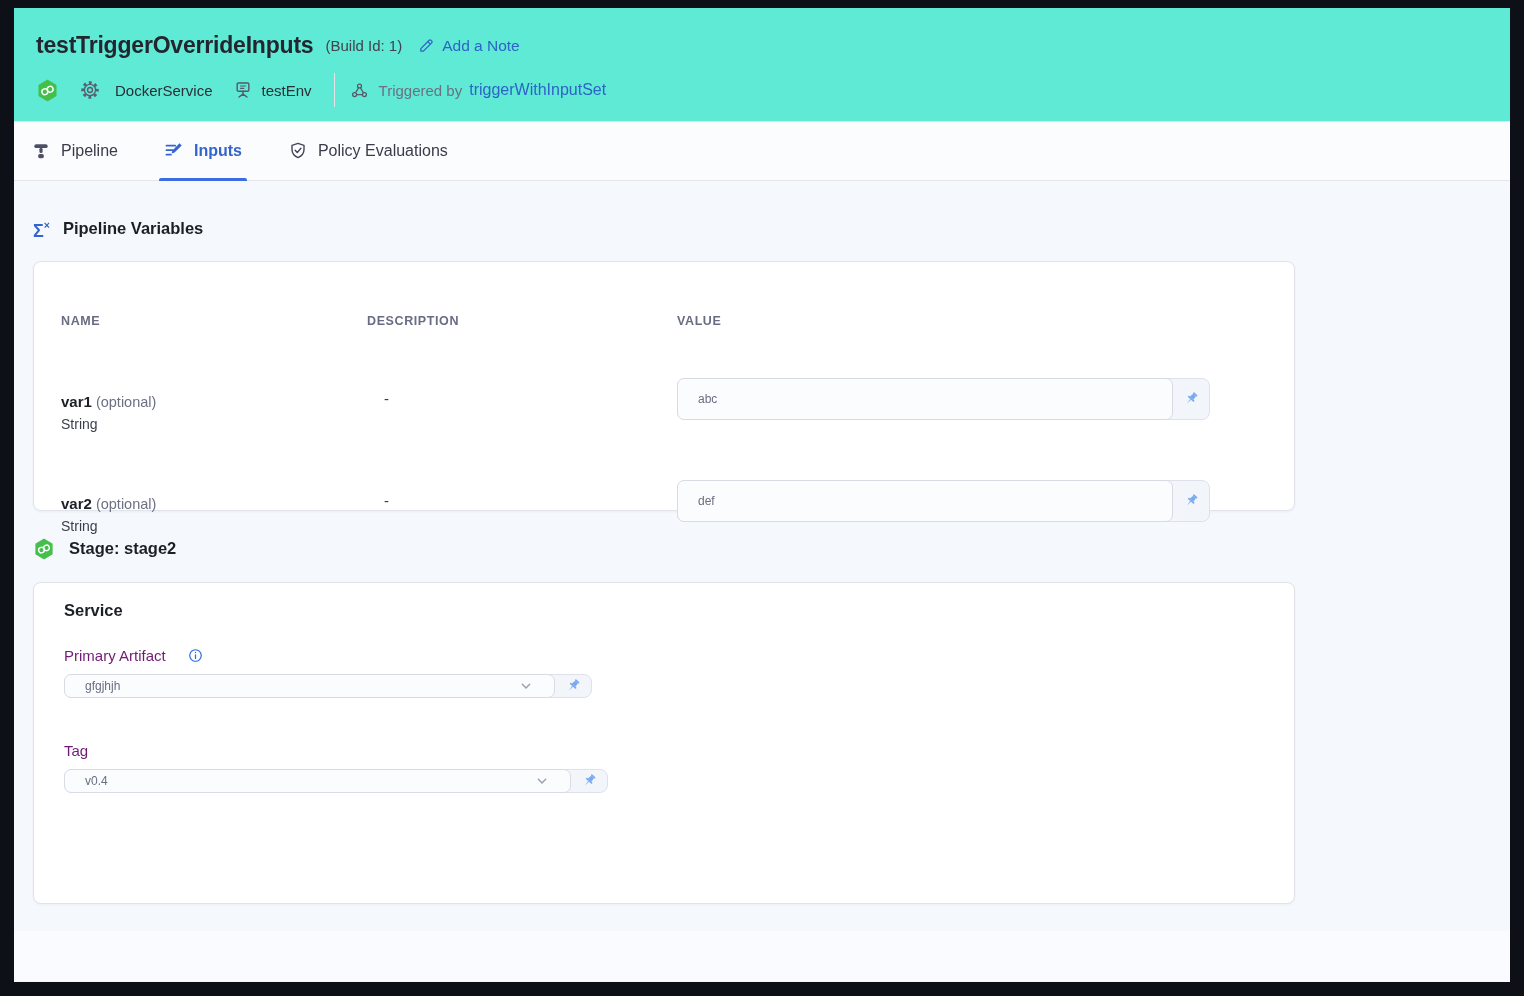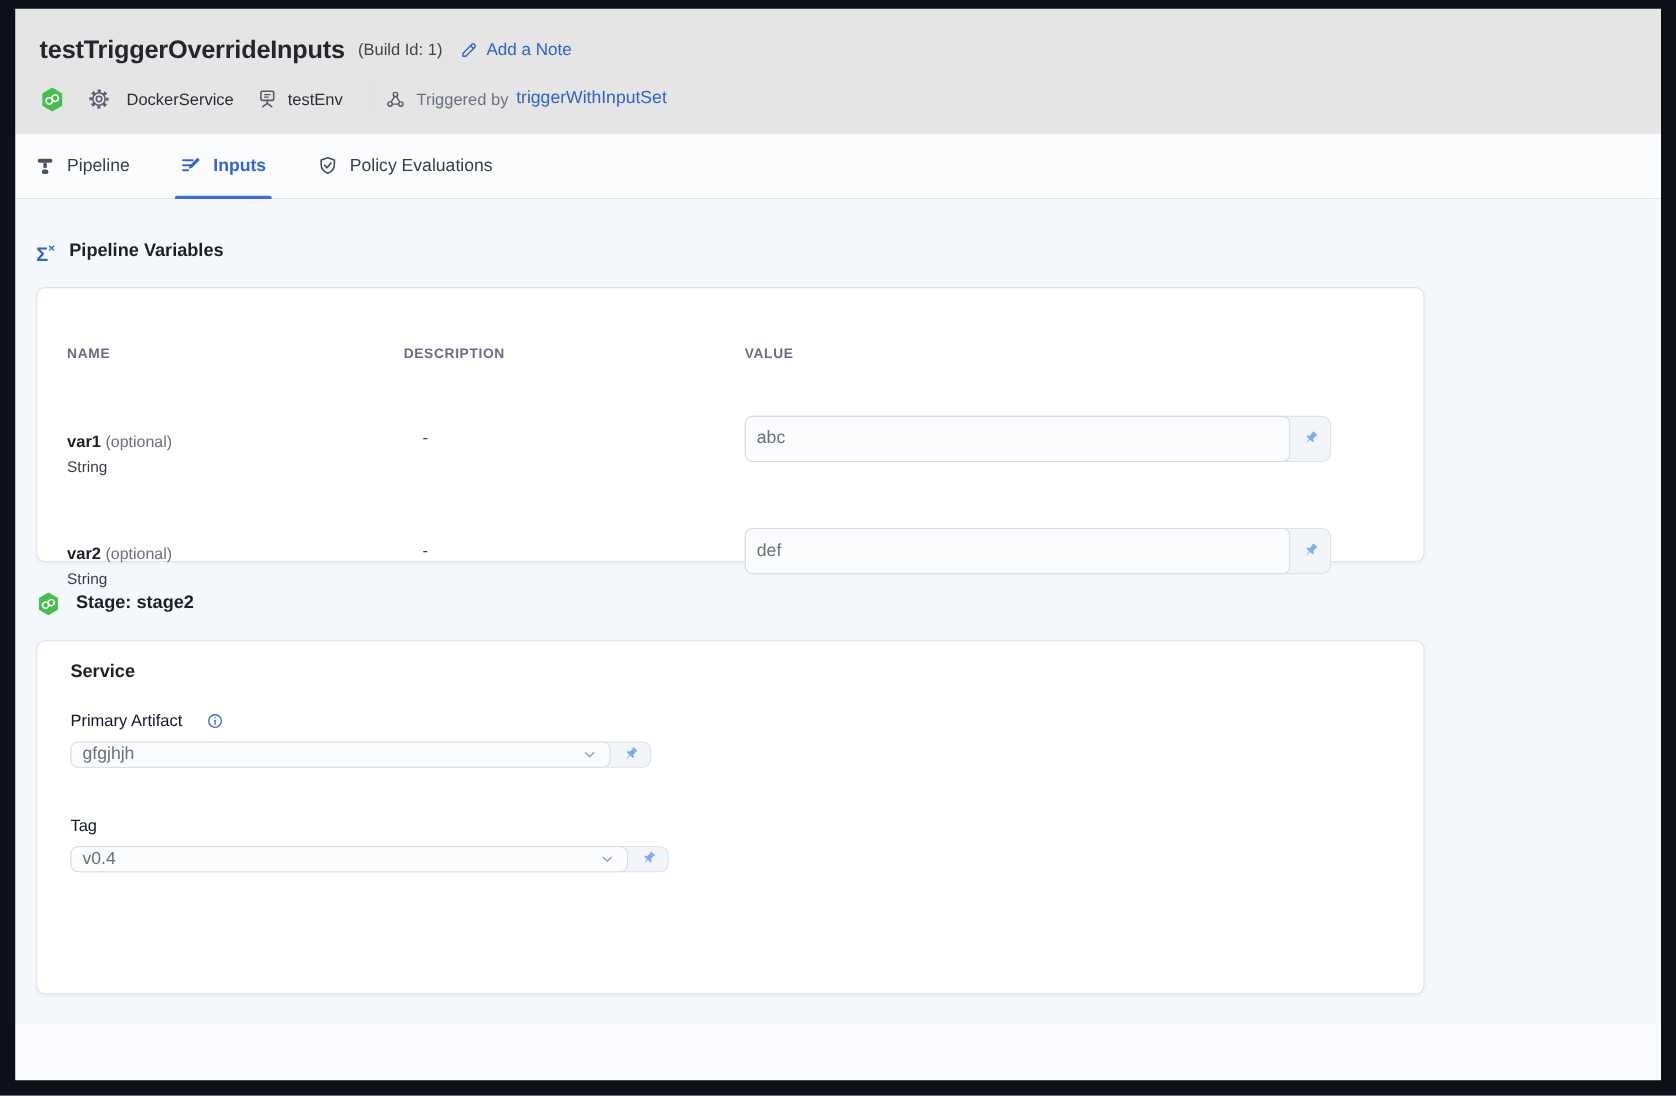--- a/index.html
+++ b/index.html
@@ -12,21 +12,21 @@
   }
   .app {
     width:1496px; height:974px;
     background:#fbfcfe;
     display:flex; flex-direction:column;
     overflow:hidden;
   }
 
   
   .header {
-    height:114px; background:#e5e5e5;
+    height:114px; background:#5eead4;
     border-bottom:1px solid #e4e6ec;
     padding:24px 0 0 22px; flex:none;
   }
   .title-row { display:flex; align-items:center; }
   .page-title { font-size:23px; font-weight:700; color:#24262f; letter-spacing:-0.2px; }
   .build-id { font-size:15px; color:#41434e; margin-left:12px; }
   .add-note { display:flex; align-items:center; gap:7px; margin-left:16px; cursor:pointer; }
   .add-note span { font-size:15.5px; color:#2e63c7; }
   .meta-row { display:flex; align-items:center; margin-top:14px; height:34px; }
   .meta-label { font-size:15px; color:#2b2d38; }
@@ -79,28 +79,28 @@
   .var-type { font-size:14px; color:#3b3e4a; margin-top:6px; }
   .var-desc { font-size:15px; color:#3b3e4a; padding-left:17px; }
 
   .pin-group {
     display:flex; align-items:stretch; height:42px;
     border:1px solid #dee1e9; border-radius:8px; background:#f2f5fa;
   }
   .pin-group .field {
     flex:1; display:flex; align-items:center; justify-content:space-between;
     background:#fbfcfe; border:1px solid #d8dbe4; border-radius:7px;
-    margin:-1px 0 -1px -1px; padding:0 10px;
-    font-size:16px; color:#696e80;
+    margin:-1px 0 -1px -1px; padding:0 20px;
+    font-size:12px; color:#696e80;
   }
   .pin-btn { width:36px; display:flex; align-items:center; justify-content:center; cursor:pointer; flex:none; }
 
   .card.service { margin-top:22px; height:322px; padding:18px 0 0 30px; }
   .service-title { font-size:16.5px; font-weight:700; color:#1d1f27; }
-  .field-label { display:flex; align-items:center; gap:22px; font-size:15px; color:#0f172a; }
+  .field-label { display:flex; align-items:center; gap:22px; font-size:15px; color:#701a75; }
   .field-label.first { margin-top:27px; }
   .field-label.tag { margin-top:44px; }
   .select-group { margin-top:10px; height:24px; }
   .select-group.artifact { width:528px; }
   .select-group.tag { width:544px; }
   .chev { display:flex; align-items:center; }
 
   .bottom-strip { height:50px; background:#f9fbfe; margin:27px 0 0 -19px; }
 </style>
 </head>

